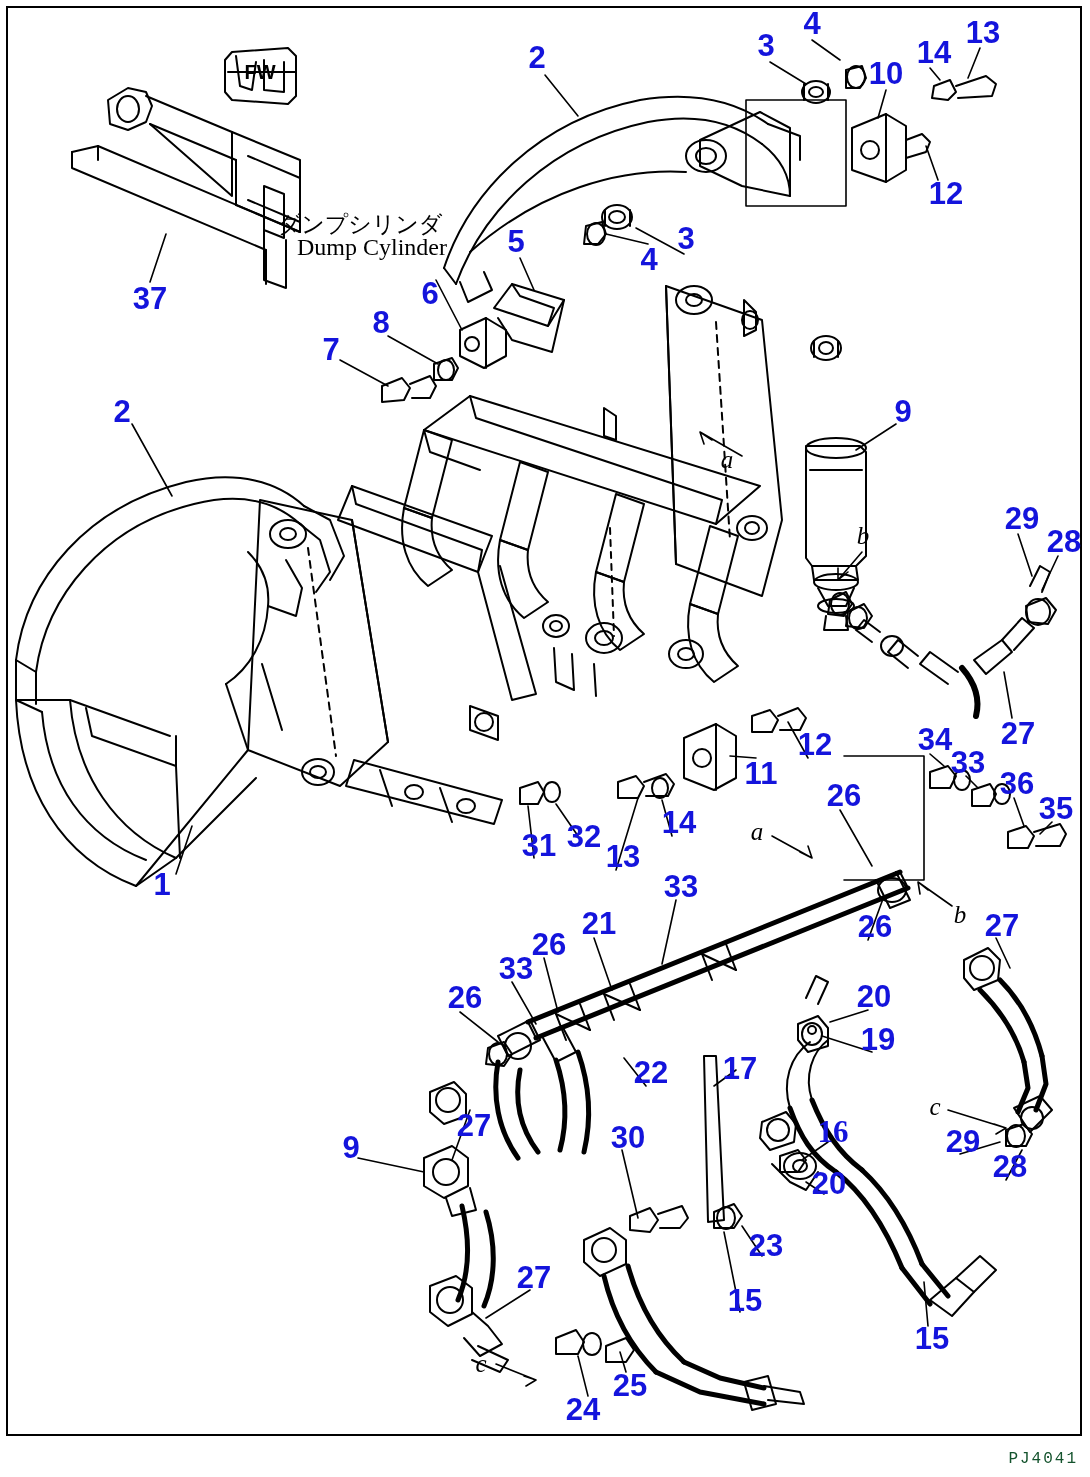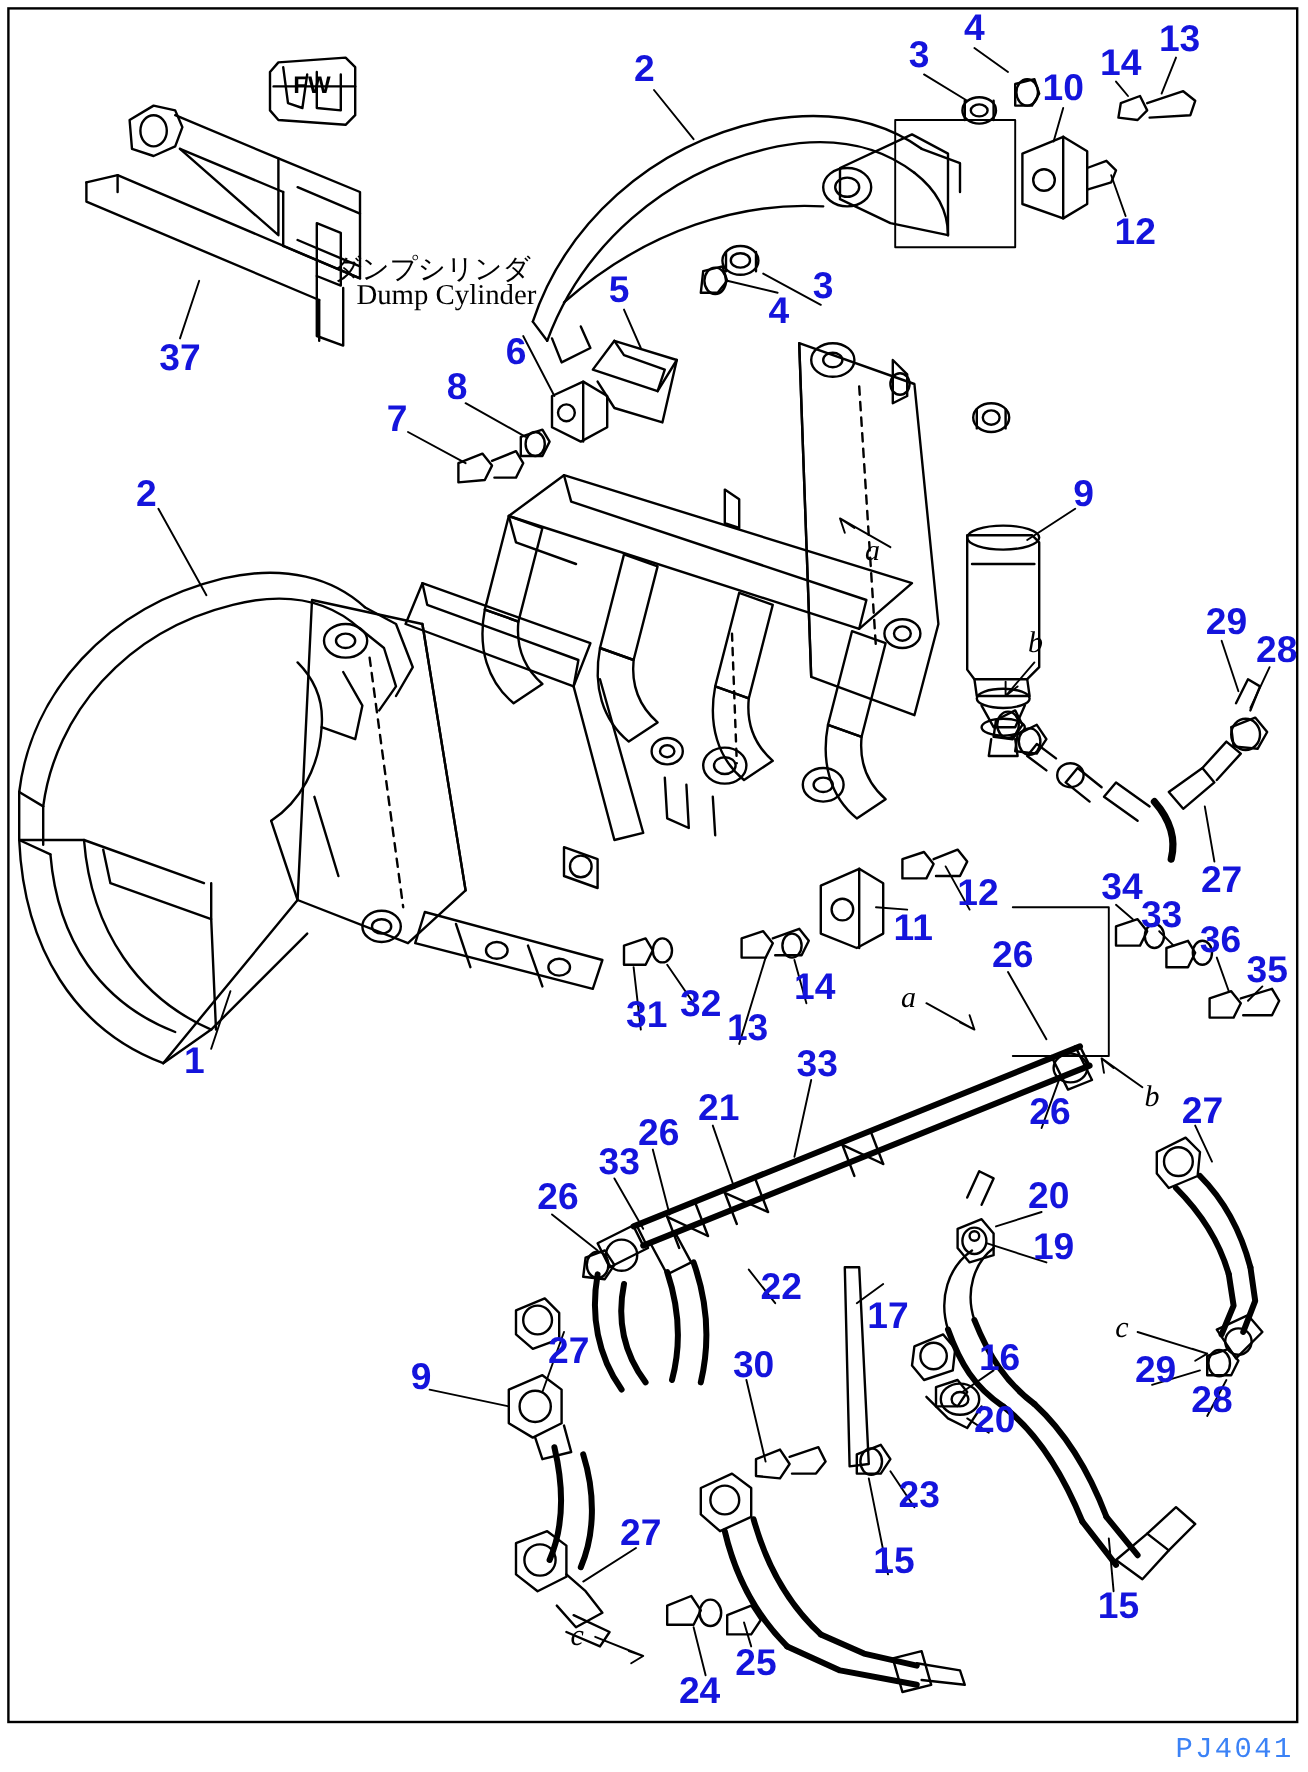--- a/index.html
+++ b/index.html
@@ -62,22 +62,22 @@
   .fwlabel {
     position: absolute;
     color: #000000;
     font-size: 20px;
     font-weight: bold;
     font-family: Liberation Sans, sans-serif;
     transform: translate(-50%, -50%);
   }
   .pagecode {
     position: absolute;
-    color: #3b82f6;
-    font-size: 24px;
+    color: #14532d;
+    font-size: 16px;
     letter-spacing: 2px;
     font-family: "Liberation Mono", monospace;
     transform: translate(-100%, -50%);
   }
   .frame {
     position: absolute;
     left: 6px;
     top: 6px;
     width: 1076px;
     height: 1430px;
@@ -500,23 +500,23 @@
   <div class="callout" style="left:681px; top:886px;">33</div>
   <div class="callout" style="left:599px; top:923px;">21</div>
   <div class="callout" style="left:1002px; top:925px;">27</div>
   <div class="callout" style="left:875px; top:926px;">26</div>
   <div class="callout" style="left:549px; top:944px;">26</div>
   <div class="callout" style="left:516px; top:968px;">33</div>
   <div class="callout" style="left:465px; top:997px;">26</div>
   <div class="callout" style="left:874px; top:996px;">20</div>
   <div class="callout" style="left:878px; top:1039px;">19</div>
   <div class="callout" style="left:651px; top:1072px;">22</div>
-  <div class="callout" style="left:740px; top:1096px;text-align:right;">17</div>
+  <div class="callout" style="left:740px; top:1068px;text-align:right;">17</div>
   <div class="callout" style="left:474px; top:1125px;">27</div>
-  <div class="callout" style="left:833px; top:1131px;">16</div>
+  <div class="callout" style="left:833px; top:1131px;font-family:Liberation Serif, serif;">16</div>
   <div class="callout" style="left:628px; top:1137px;">30</div>
   <div class="callout" style="left:351px; top:1147px;">9</div>
   <div class="callout" style="left:963px; top:1141px;">29</div>
   <div class="callout" style="left:1010px; top:1166px;">28</div>
   <div class="callout" style="left:829px; top:1183px;">20</div>
   <div class="callout" style="left:766px; top:1245px;">23</div>
   <div class="callout" style="left:534px; top:1277px;">27</div>
   <div class="callout" style="left:745px; top:1300px;">15</div>
   <div class="callout" style="left:932px; top:1338px;">15</div>
   <div class="callout" style="left:630px; top:1385px;">25</div>

